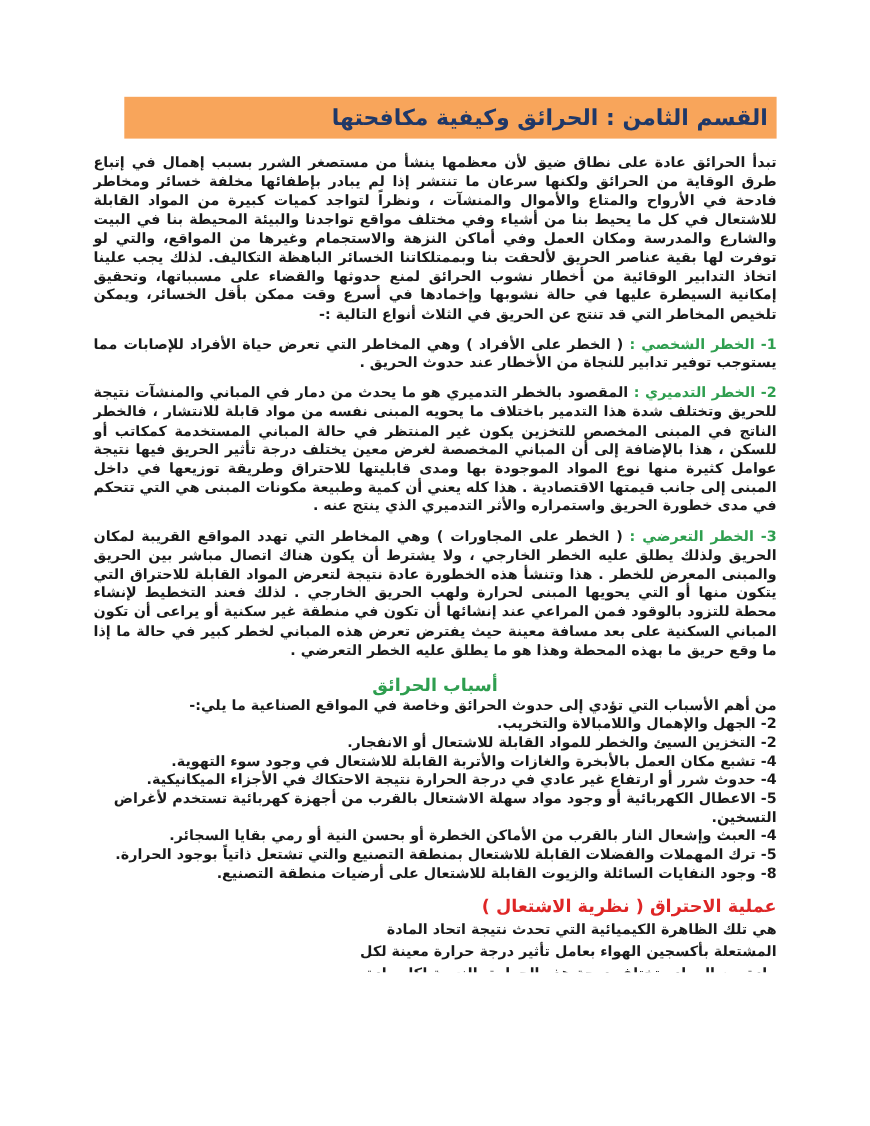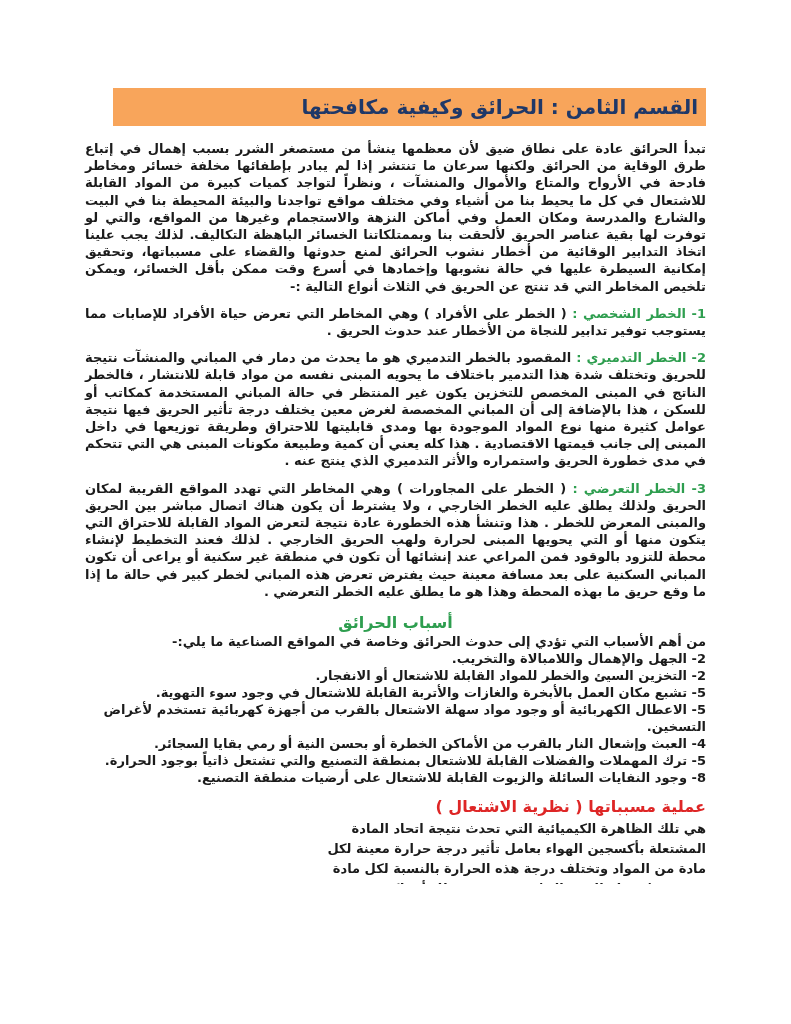--- a/index.html
+++ b/index.html
@@ -116,26 +116,27 @@
     <p class="hazard"><span class="hz-title">2- الخطر التدميري :</span><span> المقصود بالخطر التدميري هو ما يحدث من دمار في المباني والمنشآت نتيجة للحريق وتختلف شدة هذا التدمير باختلاف ما يحويه المبنى نفسه من مواد قابلة للانتشار ، فالخطر الناتج في المبنى المخصص للتخزين يكون غير المنتظر في حالة المباني المستخدمة كمكاتب أو للسكن ، هذا بالإضافة إلى أن المباني المخصصة لغرض معين يختلف درجة تأثير الحريق فيها نتيجة عوامل كثيرة منها نوع المواد الموجودة بها ومدى قابليتها للاحتراق وطريقة توزيعها في داخل المبنى إلى جانب قيمتها الاقتصادية . هذا كله يعني أن كمية وطبيعة مكونات المبنى هي التي تتحكم في مدى خطورة الحريق واستمراره والأثر التدميري الذي ينتج عنه .</span></p>
 
     <p class="hazard"><span class="hz-title">3- الخطر التعرضي :</span><span> ( الخطر على المجاورات ) وهي المخاطر التي تهدد المواقع القريبة لمكان الحريق ولذلك يطلق عليه الخطر الخارجي ، ولا يشترط أن يكون هناك اتصال مباشر بين الحريق والمبنى المعرض للخطر . هذا وتنشأ هذه الخطورة عادة نتيجة لتعرض المواد القابلة للاحتراق التي يتكون منها أو التي يحويها المبنى لحرارة ولهب الحريق الخارجي . لذلك فعند التخطيط لإنشاء محطة للتزود بالوقود فمن المراعي عند إنشائها أن تكون في منطقة غير سكنية أو يراعى أن تكون المباني السكنية على بعد مسافة معينة حيث يفترض تعرض هذه المباني لخطر كبير في حالة ما إذا ما وقع حريق ما بهذه المحطة وهذا هو ما يطلق عليه الخطر التعرضي .</span></p>
 
     <div class="green-heading">أسباب الحرائق</div>
     <p class="causes-intro">من أهم الأسباب التي تؤدي إلى حدوث الحرائق وخاصة في المواقع الصناعية ما يلي:-</p>
 
     <div class="causes-list">
       <div class="cause-item">2- الجهل والإهمال واللامبالاة والتخريب.</div>
       <div class="cause-item">2- التخزين السيئ والخطر للمواد القابلة للاشتعال أو الانفجار.</div>
-      <div class="cause-item">5- تشبع مكان العمل بالأبخرة والغازات والأتربة القابلة للاشتعال في وجود سوء التهوية.</div>
+      <div class="cause-item">4- تشبع مكان العمل بالأبخرة والغازات والأتربة القابلة للاشتعال في وجود سوء التهوية.</div>
+      <div class="cause-item">4- حدوث شرر أو ارتفاع غير عادي في درجة الحرارة نتيجة الاحتكاك في الأجزاء الميكانيكية.</div>
       <div class="cause-item">5- الاعطال الكهربائية أو وجود مواد سهلة الاشتعال بالقرب من أجهزة كهربائية تستخدم لأغراض التسخين.</div>
       <div class="cause-item">4- العبث وإشعال النار بالقرب من الأماكن الخطرة أو بحسن النية أو رمي بقايا السجائر.</div>
       <div class="cause-item">5- ترك المهملات والفضلات القابلة للاشتعال بمنطقة التصنيع والتي تشتعل ذاتياً بوجود الحرارة.</div>
       <div class="cause-item">8- وجود النفايات السائلة والزيوت القابلة للاشتعال على أرضيات منطقة التصنيع.</div>
     </div>
 
-    <div class="red-heading">عملية مسبباتها ( نظرية الاشتعال )</div>
+    <div class="red-heading">عملية الاحتراق ( نظرية الاشتعال )</div>
     <p class="comb-par">هي تلك الظاهرة الكيميائية التي تحدث نتيجة اتحاد المادة المشتعلة بأكسجين الهواء بعامل تأثير درجة حرارة معينة لكل مادة من المواد وتختلف درجة هذه الحرارة بالنسبة لكل مادة وتسمى ( نقطة الاشتعال ) ، ويتضح من ذلك أنه لكي يحدث حريق يجب أن تتوافر ثلاثة عناصر هي الوقود والحرارة والأكسجين وهو ما يطلق عليه مثلث</p>
 
   </div>
 
   <div class="page-number">64</div>
 </div>
 
 </body></html>

